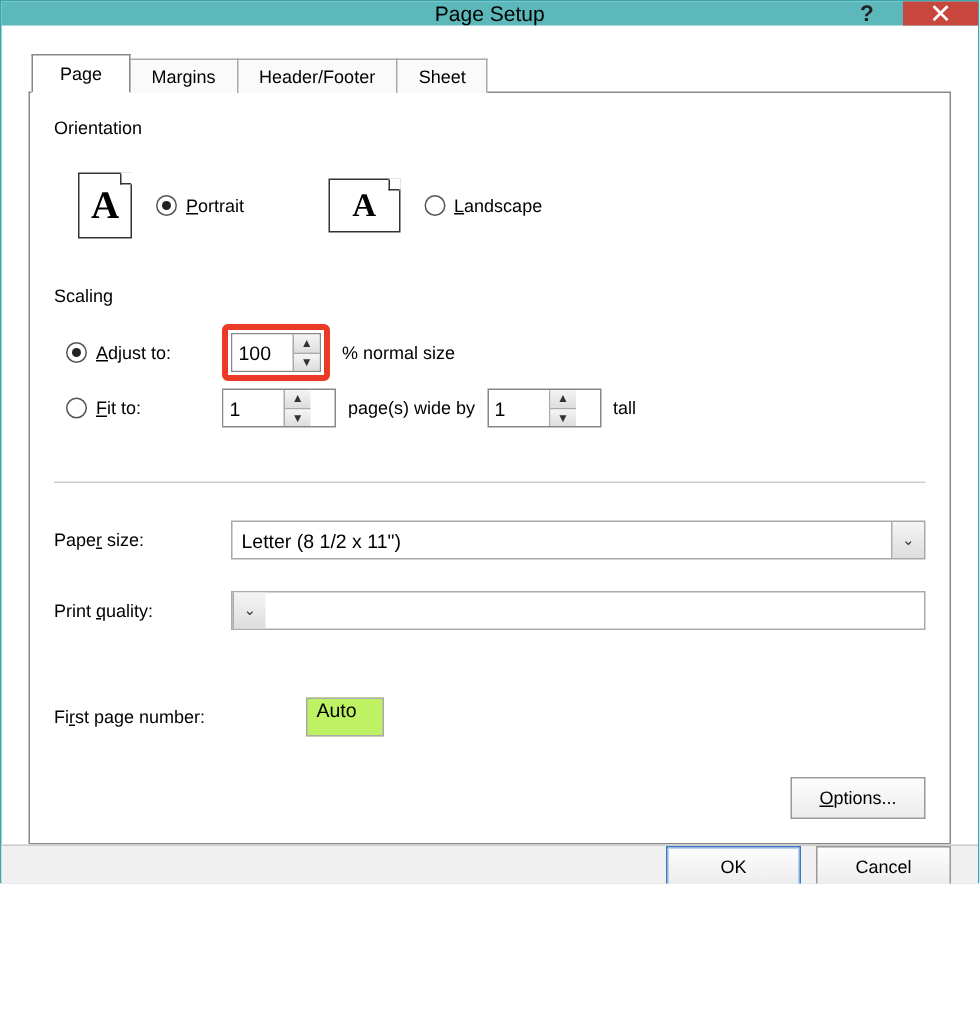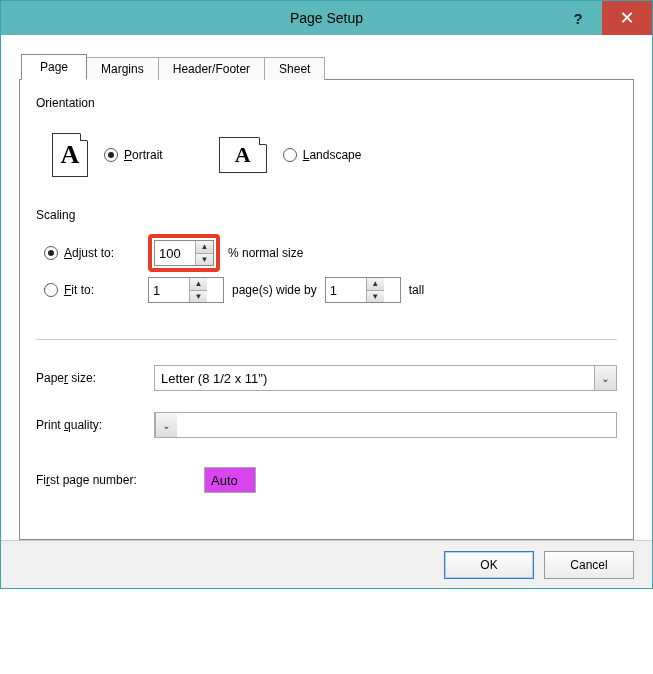--- a/index.html
+++ b/index.html
@@ -258,22 +258,21 @@
     font-size:10px;
     color:#333;
   }
   .small-input {
     border:1px solid #aaa;
     height:26px;
     width:52px;
     padding: 0 6px;
     font-size:13px;
     display:flex;
-    align-items:center;
-    background:#d946ef;
+    background:#bef264;
   }
   .options-row {
     margin-top: auto;
     display:flex;
     justify-content:flex-end;
     padding: 6px 0 6px 0;
   }
   .btn {
     min-width: 90px;
     height: 28px;
@@ -403,27 +402,32 @@
         </div>
       </div>
 
       <div class="field-row">
         <div class="flabel"><span>Print </span><span class="underline-accesskey">q</span><span>uality:</span></div>
         <div class="combo">
           <div class="cbtn">⌄</div>
         </div>
       </div>
 
-      <div class="field-row" style="margin-top:8px">
+      <div class="field-row" style="margin-top:24px">
         <div style="width:160px"><span>Fi</span><span class="underline-accesskey">r</span><span>st page number:</span></div>
         <div class="small-input">
             <span>Auto</span>
           </div>
       </div>
 
+      <div class="options-row">
+        <div class="btn">
+            <span><span class="underline-accesskey">O</span><span>ptions...</span></span>
+          </div>
+      </div>
 
     </div>
   </div>
 
   <div class="footer">
     <div class="btn primary">OK</div>
     <div class="btn">Cancel</div>
   </div>
 
 </div>

